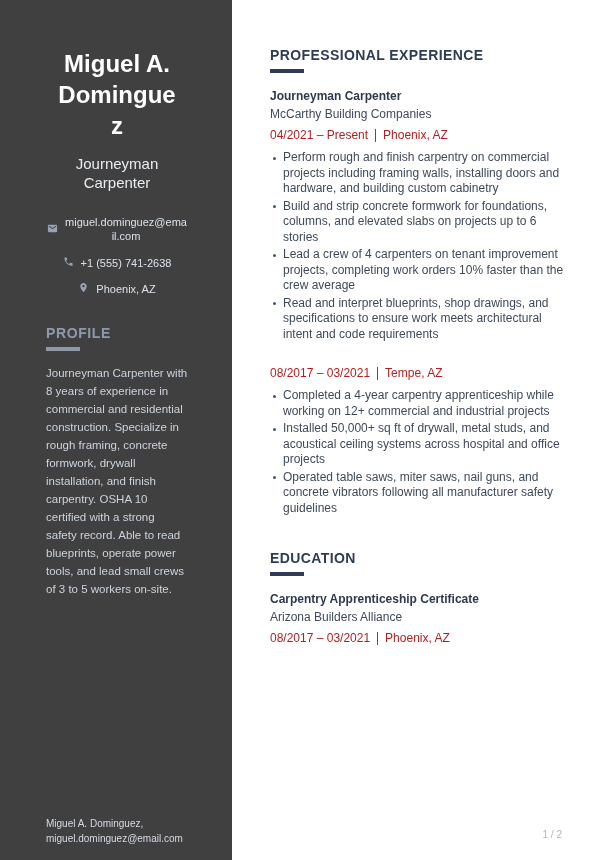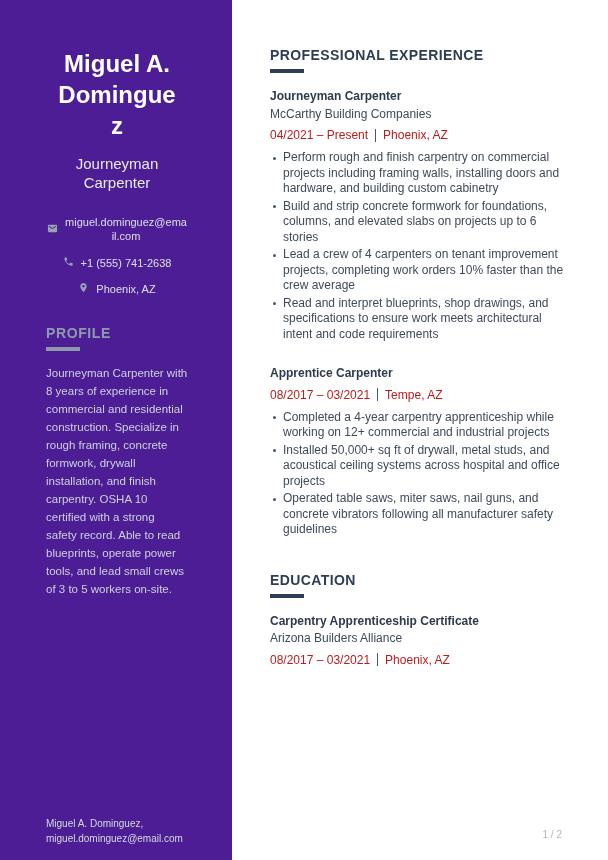--- a/index.html
+++ b/index.html
@@ -10,21 +10,21 @@
     position:relative;
     width:608px; height:860px;
     background:#ffffff;
     display:flex;
     overflow:hidden;
   }
 
   
   .sidebar {
     width:232px; flex-shrink:0;
-    background:#4c1d95;
+    background:#404040;
     color:#ffffff;
     display:flex; flex-direction:column;
     padding:48px 44px 14px 46px;
   }
   .name {
     width:126px; margin:0 auto;
     text-align:center;
     font-size:24px; font-weight:bold; line-height:1.3;
     color:#ffffff;
     overflow-wrap:break-word; word-break:break-word;
@@ -166,21 +166,20 @@
         </div>
         <ul class="bullets">
           <li>Perform rough and finish carpentry on commercial projects including framing walls, installing doors and hardware, and building custom cabinetry</li>
           <li>Build and strip concrete formwork for foundations, columns, and elevated slabs on projects up to 6 stories</li>
           <li>Lead a crew of 4 carpenters on tenant improvement projects, completing work orders 10% faster than the crew average</li>
           <li>Read and interpret blueprints, shop drawings, and specifications to ensure work meets architectural intent and code requirements</li>
         </ul>
       </article>
 
       <article class="job">
-        <h3 class="job-title">Apprentice Carpenter</h3>
         <div class="meta">
           <span>08/2017 – 03/2021</span>
           <span class="vline"></span>
           <span>Tempe, AZ</span>
         </div>
         <ul class="bullets">
           <li>Completed a 4-year carpentry apprenticeship while working on 12+ commercial and industrial projects</li>
           <li>Installed 50,000+ sq ft of drywall, metal studs, and acoustical ceiling systems across hospital and office projects</li>
           <li>Operated table saws, miter saws, nail guns, and concrete vibrators following all manufacturer safety guidelines</li>
         </ul>

